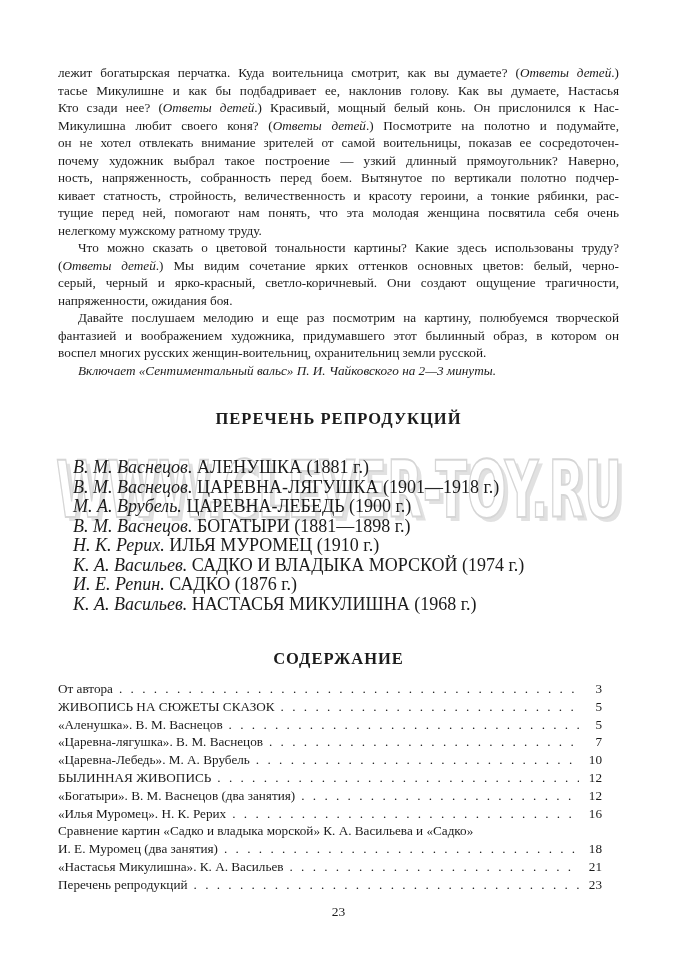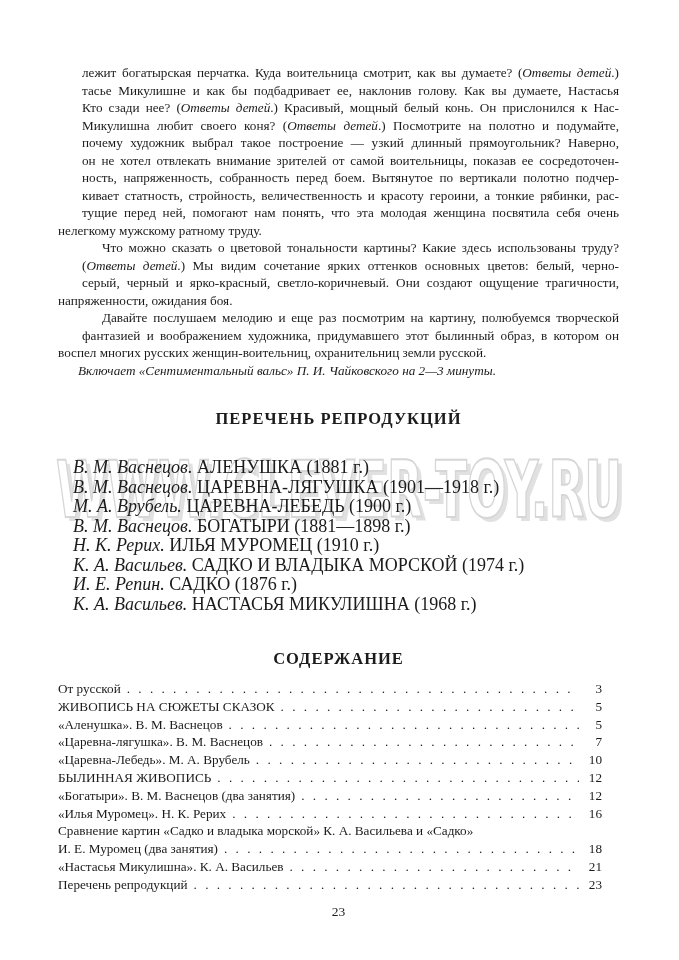--- a/index.html
+++ b/index.html
@@ -12,21 +12,21 @@
     color:#1b1b1b;
   }
   .watermark-svg{position:absolute;top:438px;left:0;z-index:0;}
   .content{
     position:relative;z-index:1;
     padding:64px 60px 0 58px;
   }
   
   .body-text{font-size:13.2px;line-height:17.5px;}
   .bl{white-space:normal;}
-  .bl.j{text-align:justify;text-align-last:justify;margin-left:24px;}
+  .bl.j{text-align:justify;text-align-last:justify;}
   .bl.end{text-align:left;text-align-last:left;}
   .bl.ind{text-indent:20px;}
   
   .sec-heading{
     margin:28px 0 0 0;
     text-align:center;
     font-size:16.5px;line-height:24px;
     font-weight:bold;letter-spacing:1px;
   }
   .sec-heading.contents{margin-top:33px;}
@@ -64,23 +64,23 @@
     <div class="body-text">
 
         <div class="bl j">лежит богатырская перчатка. Куда воительница смотрит, как вы думаете? (<i>Ответы детей</i>.)</div>
 
         <div class="bl j">тасье Микулишне и как бы подбадривает ее, наклонив голову. Как вы думаете, Настасья</div>
 
         <div class="bl j">Кто сзади нее? (<i>Ответы детей</i>.) Красивый, мощный белый конь. Он прислонился к Нас-</div>
 
         <div class="bl j">Микулишна любит своего коня? (<i>Ответы детей</i>.) Посмотрите на полотно и подумайте,</div>
 
+        <div class="bl j">он не хотел отвлекать внимание зрителей от самой воительницы, показав ее сосредоточен-</div>
+
         <div class="bl j">почему художник выбрал такое построение — узкий длинный прямоугольник? Наверно,</div>
-
-        <div class="bl j">он не хотел отвлекать внимание зрителей от самой воительницы, показав ее сосредоточен-</div>
 
         <div class="bl j">ность, напряженность, собранность перед боем. Вытянутое по вертикали полотно подчер-</div>
 
         <div class="bl j">кивает статность, стройность, величественность и красоту героини, а тонкие рябинки, рас-</div>
 
         <div class="bl j">тущие перед ней, помогают нам понять, что эта молодая женщина посвятила себя очень</div>
 
         <div class="bl end">нелегкому мужскому ратному труду.</div>
 
         <div class="bl j ind">Что можно сказать о цветовой тональности картины? Какие здесь использованы труду?</div>
@@ -119,21 +119,21 @@
         <div class="repro-item"><i>И. Е. Репин.</i> САДКО (1876 г.)</div>
 
         <div class="repro-item"><i>К. А. Васильев.</i> НАСТАСЬЯ МИКУЛИШНА (1968 г.)</div>
       </div>
 
     <div class="sec-heading contents">СОДЕРЖАНИЕ</div>
 
     <div class="toc">
 
         <div class="toc-row">
-          <span class="toc-label">От русской</span>
+          <span class="toc-label">От автора</span>
           <span class="toc-dots"></span>
           <span class="toc-page">3</span>
         </div>
 
         <div class="toc-row">
           <span class="toc-label">ЖИВОПИСЬ НА СЮЖЕТЫ СКАЗОК</span>
           <span class="toc-dots"></span>
           <span class="toc-page">5</span>
         </div>
 

